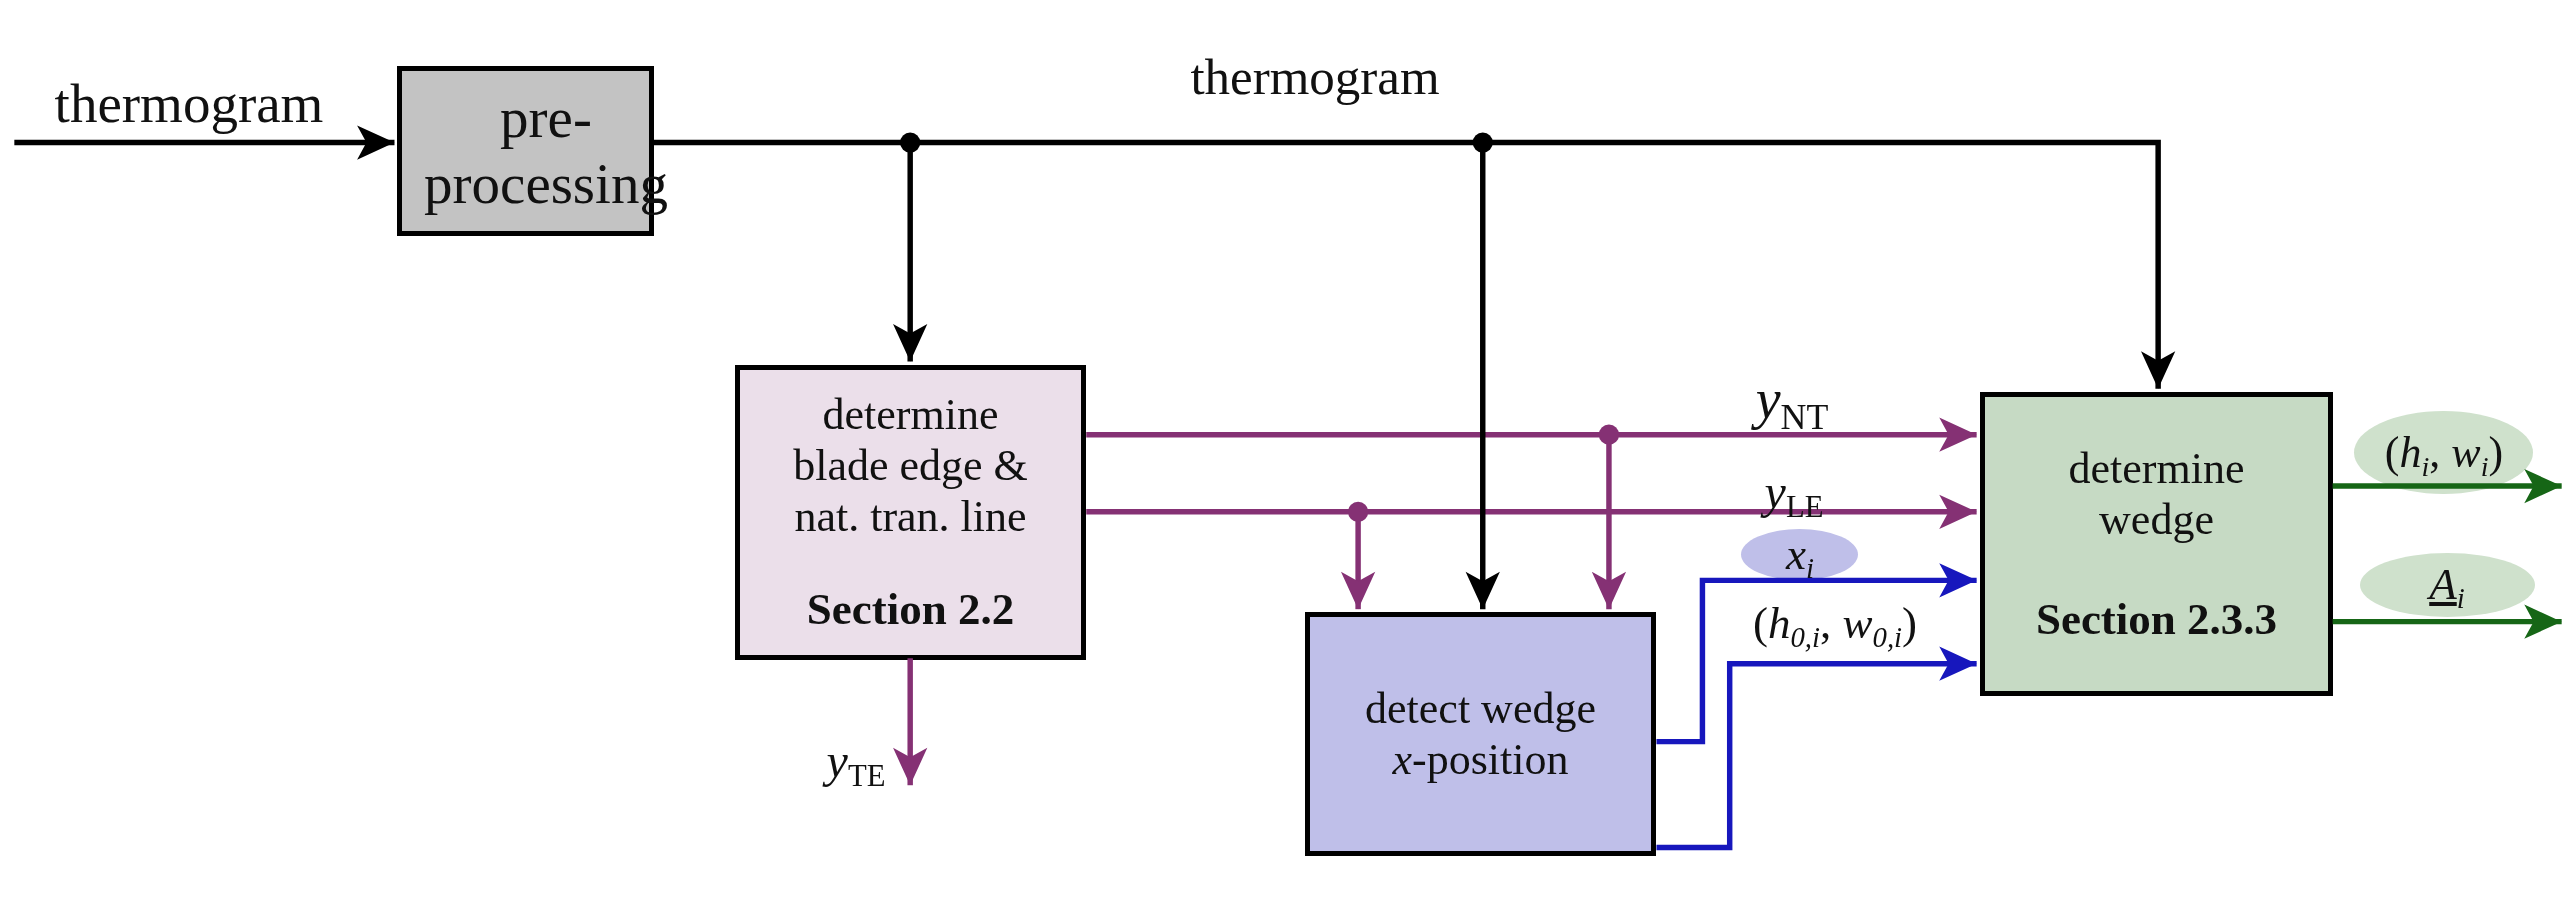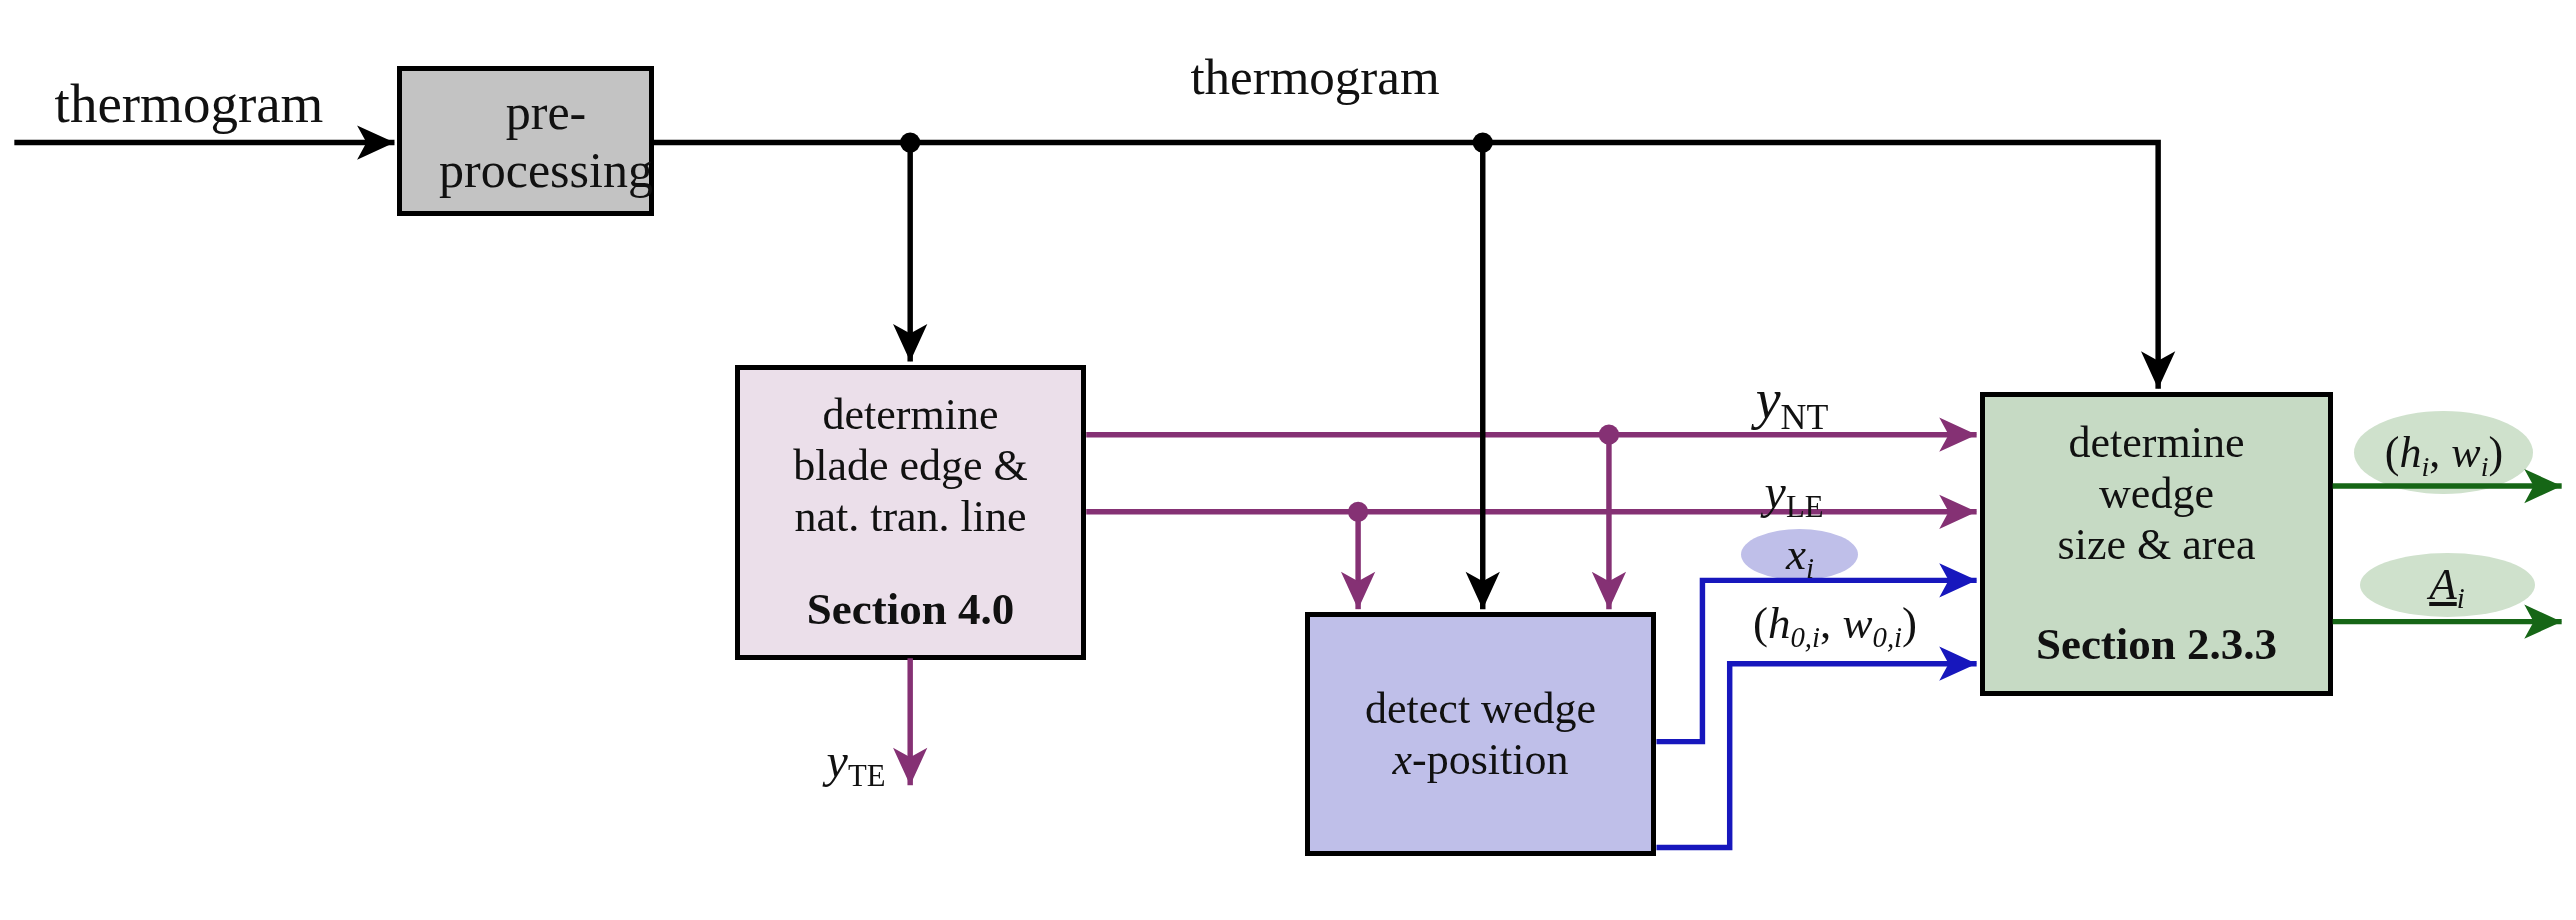--- a/index.html
+++ b/index.html
@@ -24,21 +24,21 @@
   .dot-black{fill:var(--line_black);}
   .dot-purple{fill:var(--purple);}
 
   .box{
     position:absolute;z-index:2;
     border:5.5px solid #000;box-sizing:border-box;
     display:flex;flex-direction:column;align-items:center;justify-content:center;
     text-align:center;font-size:44px;line-height:1.16;
   }
   .box .section{font-weight:bold;font-size:45px;}
-  .box-pre{left:397px;top:66px;width:257px;height:150px;background:var(--gray_fill);font-size:50px;padding-left:41px;}
+  .box-pre{left:397px;top:66px;width:257px;height:170px;background:var(--gray_fill);font-size:57px;padding-left:41px;}
   .box-pink{left:735px;top:365px;width:351px;height:295px;background:var(--pink_fill);}
   .box-pink .section{margin-top:41px;}
   .box-blue{left:1305px;top:612px;width:351px;height:244px;background:var(--blue_fill);}
   .box-blue .section{margin-top:50px;}
   .box-green{left:1980px;top:392px;width:353px;height:304px;background:var(--green_fill);}
   .box-green .section{margin-top:48px;}
 
   .ellipse{position:absolute;z-index:1;border-radius:50%;}
   .el-xi{left:1741px;top:529px;width:117px;height:51px;background:var(--ellipse_blue);}
   .el-hw{left:2354px;top:411px;width:179px;height:83px;background:var(--ellipse_green);}
@@ -74,32 +74,31 @@
 
   <div class="box box-pre">
     <div>pre-</div>
     <div>processing</div>
   </div>
 
   <div class="box box-pink">
     <div>determine</div>
     <div>blade edge &amp;</div>
     <div>nat. tran. line</div>
-    <div class="section">Section 4.0</div>
+    <div class="section">Section 2.2</div>
   </div>
 
   <div class="box box-blue">
     <div>detect wedge</div>
     <div><span class="it">x</span><span>-position</span></div>
   </div>
 
   <div class="box box-green">
     <div>determine</div>
     <div>wedge</div>
-    <div>size &amp; area</div>
     <div class="section">Section 2.3.3</div>
   </div>
 
   <svg class="lines" width="2576" height="920" viewBox="0 0 3306 1181">
     <defs>
       <marker id="arr-black" markerUnits="userSpaceOnUse" markerWidth="52" markerHeight="46" refX="48" refY="22" orient="auto" overflow="visible">
         <path class="mk-black" d="M0,0 L48,22 L0,44 L12,22 Z"></path>
       </marker>
       <marker id="arr-purple" markerUnits="userSpaceOnUse" markerWidth="52" markerHeight="46" refX="48" refY="22" orient="auto" overflow="visible">
         <path class="mk-purple" d="M0,0 L48,22 L0,44 L12,22 Z"></path>

